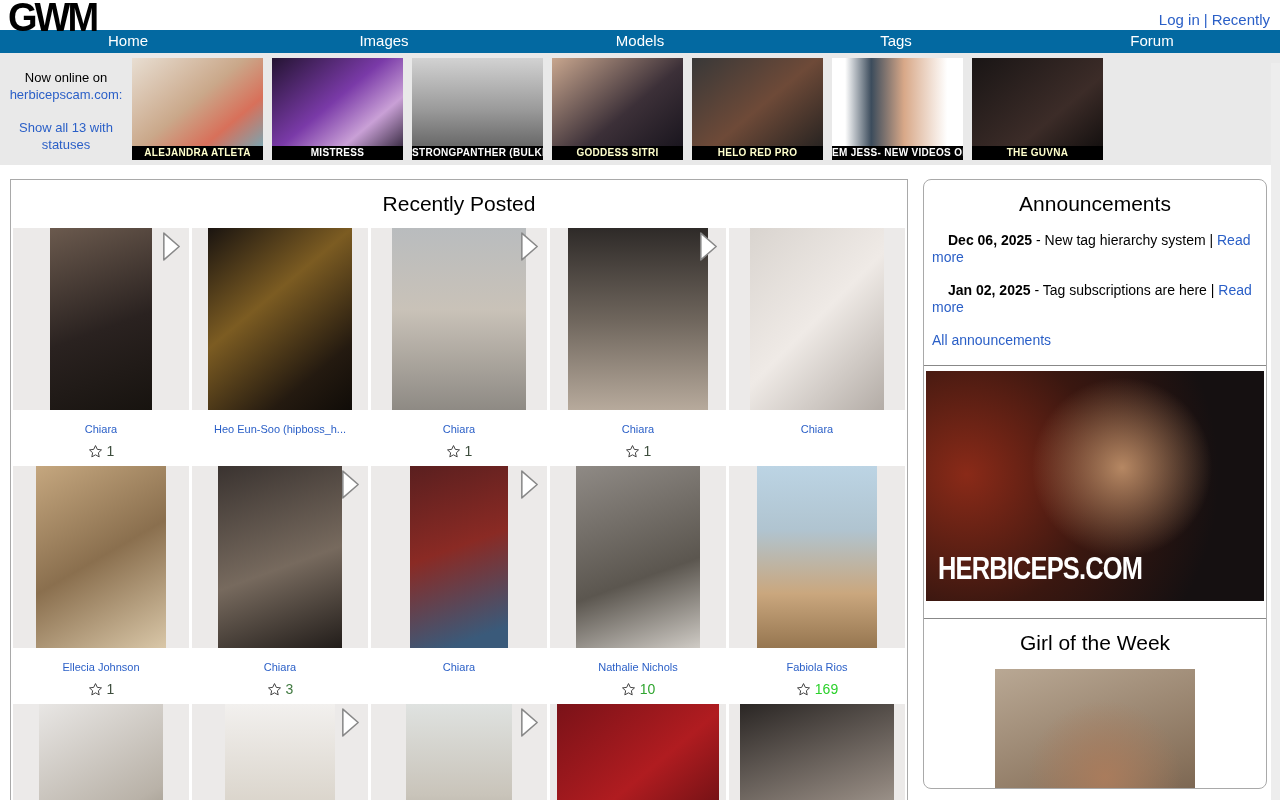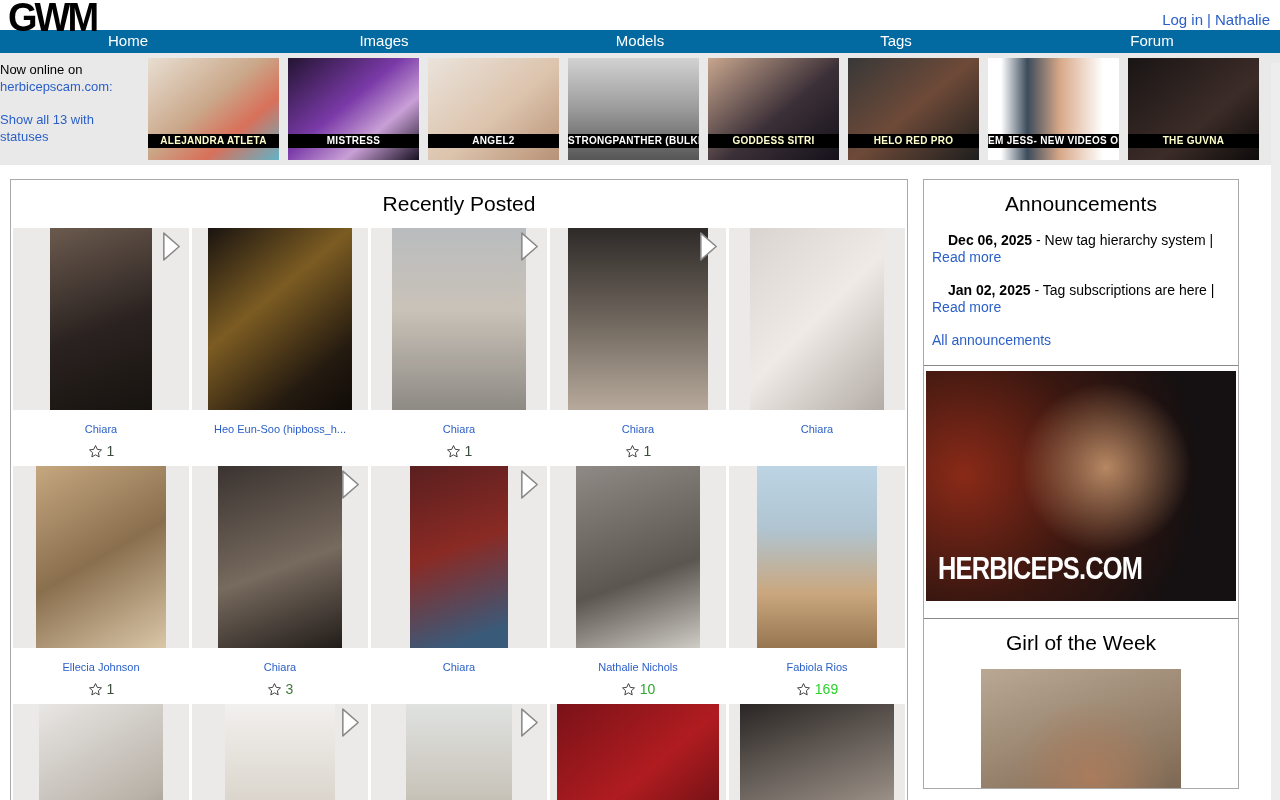--- a/index.html
+++ b/index.html
@@ -14,38 +14,38 @@
   .toplinks a { color:#2a5fc7; text-decoration:none; cursor:pointer; }
   .toplinks .sep { color:#2a5fc7; padding:0 4px; }
 
   
   .nav { display:flex; height:23px; background:#0369a1; }
   .nav a { flex:1; color:#fff; font-size:15px; text-align:center; line-height:22px;
     text-decoration:none; cursor:pointer; }
 
   
   .online { position:relative; height:112px; background:#e9e9e9; display:flex; }
-  .online-left { width:148px; padding-top:8px; font-size:13px;
+  .online-left { width:132px; padding-top:16px; text-align:center; font-size:13px;
     line-height:17px; color:#000; flex:none; }
   .online-left a { color:#2a5fc7; text-decoration:none; cursor:pointer; display:inline-block; }
   .online-left .showall { margin-top:16px; width:120px; }
   .thumbs { display:flex; gap:9px; padding-top:5px; }
   .thumb { position:relative; width:131px; height:102px; flex:none; cursor:pointer;
     background:#cfcfcf; }
   .tph { position:absolute; inset:0; }
-  .tlabel { position:absolute; left:0; right:0; bottom:12px; height:14px; background:#000;
+  .tlabel { position:absolute; left:0; right:0; bottom:0; height:14px; background:#000;
     color:#fff; font-size:10px; font-weight:bold; line-height:14px; text-align:center;
     white-space:nowrap; overflow:hidden; letter-spacing:.3px; }
 
   
   .main { position:relative; }
   .panel { position:absolute; top:14px; background:#fff; border:1px solid #a9a9a9;
     overflow:hidden; }
   .panel-left { left:10px; width:898px; height:734px; }
-  .panel-right { left:923px; width:316px; height:610px; }
+  .panel-right { left:923px; width:344px; height:610px;border-radius:8px; }
   .ptitle { margin-top:12px; font-size:21px; text-align:center; color:#000; }
 
   
   .grid { margin-top:12px; padding:0 2px; display:grid;
     grid-template-columns:repeat(5,1fr); column-gap:3px; row-gap:7px; }
   .cell { text-align:center; }
   .imgwrap { position:relative; height:182px; background:#eceae9;
     display:flex; justify-content:center; }
   .ph { height:100%; }
   .play { position:absolute; top:2px; right:6px; width:23px; height:33px; cursor:pointer; }
@@ -73,21 +73,21 @@
   
   .scrollstrip { position:fixed; right:0; top:63px; width:9px; height:737px;
     background:#ededed; }
 </style>
 </head>
 <body>
 
 <div class="header">
   <div class="logo">GWM</div>
   <div class="toplinks">
-    <a>Log in</a><span class="sep">|</span><a>Nathalie</a>
+    <a>Log in</a><span class="sep">|</span><a>Recently</a>
   </div>
 </div>
 
 <div class="nav">
   <a>Home</a>
   <a>Images</a>
   <a>Models</a>
   <a>Tags</a>
   <a>Forum</a>
 </div>
@@ -101,24 +101,20 @@
   <div class="thumbs">
     <div class="thumb">
       <div class="tph" style="background:linear-gradient(140deg,#e8ded2 0%,#caa88a 45%,#d8705a 70%,#63b2c6 100%)"></div>
       <div class="tlabel" style="color:#ffffcc">ALEJANDRA ATLETA</div>
     </div>
     <div class="thumb">
       <div class="tph" style="background:linear-gradient(140deg,#241432 0%,#7a3aa8 45%,#c9a0d6 70%,#171020 100%)"></div>
       <div class="tlabel" style="color:#ffffff">MISTRESS</div>
     </div>
     <div class="thumb">
-      <div class="tph" style="background:linear-gradient(140deg,#eae3db 0%,#dcc3ac 55%,#b79276 100%)"></div>
-      <div class="tlabel" style="color:#ffffff">ANGEL2</div>
-    </div>
-    <div class="thumb">
       <div class="tph" style="background:linear-gradient(180deg,#d2d2d2 0%,#9b9b9b 50%,#565656 100%)"></div>
       <div class="tlabel" style="color:#ffffff">STRONGPANTHER (BULKIN</div>
     </div>
     <div class="thumb">
       <div class="tph" style="background:linear-gradient(140deg,#c8a68e 0%,#3c3038 55%,#14111a 100%)"></div>
       <div class="tlabel" style="color:#ffffcc">GODDESS SITRI</div>
     </div>
     <div class="thumb">
       <div class="tph" style="background:linear-gradient(140deg,#383838 0%,#6e4a38 50%,#1e1e1e 100%)"></div>
       <div class="tlabel" style="color:#ffffcc">HELO RED PRO</div>

